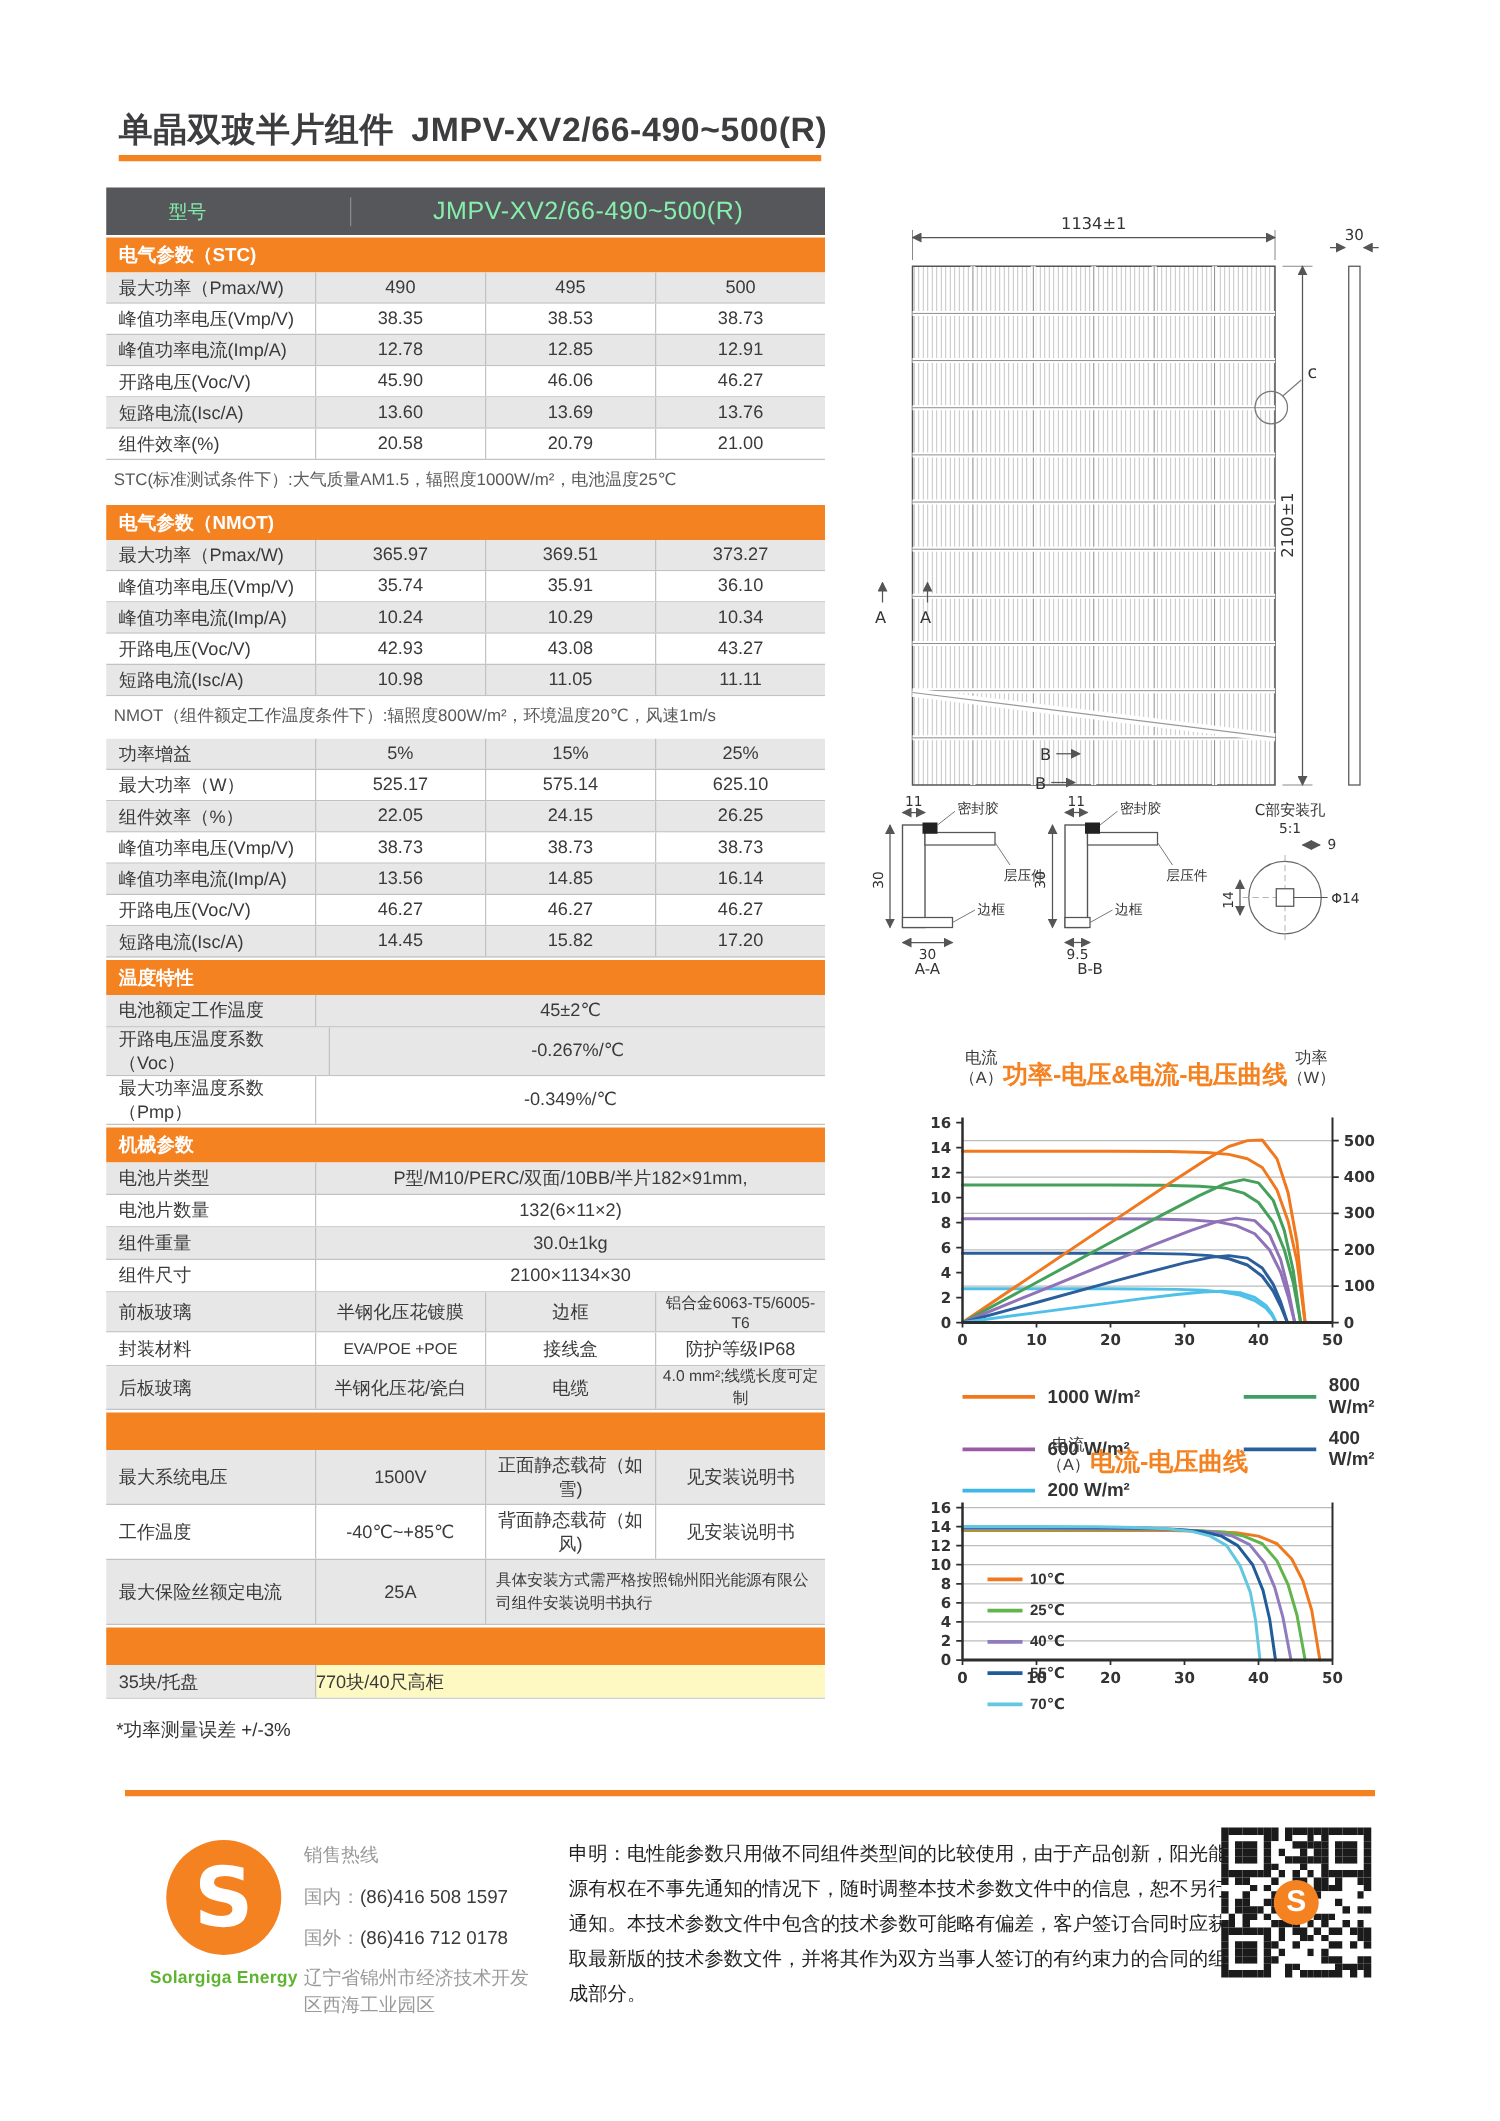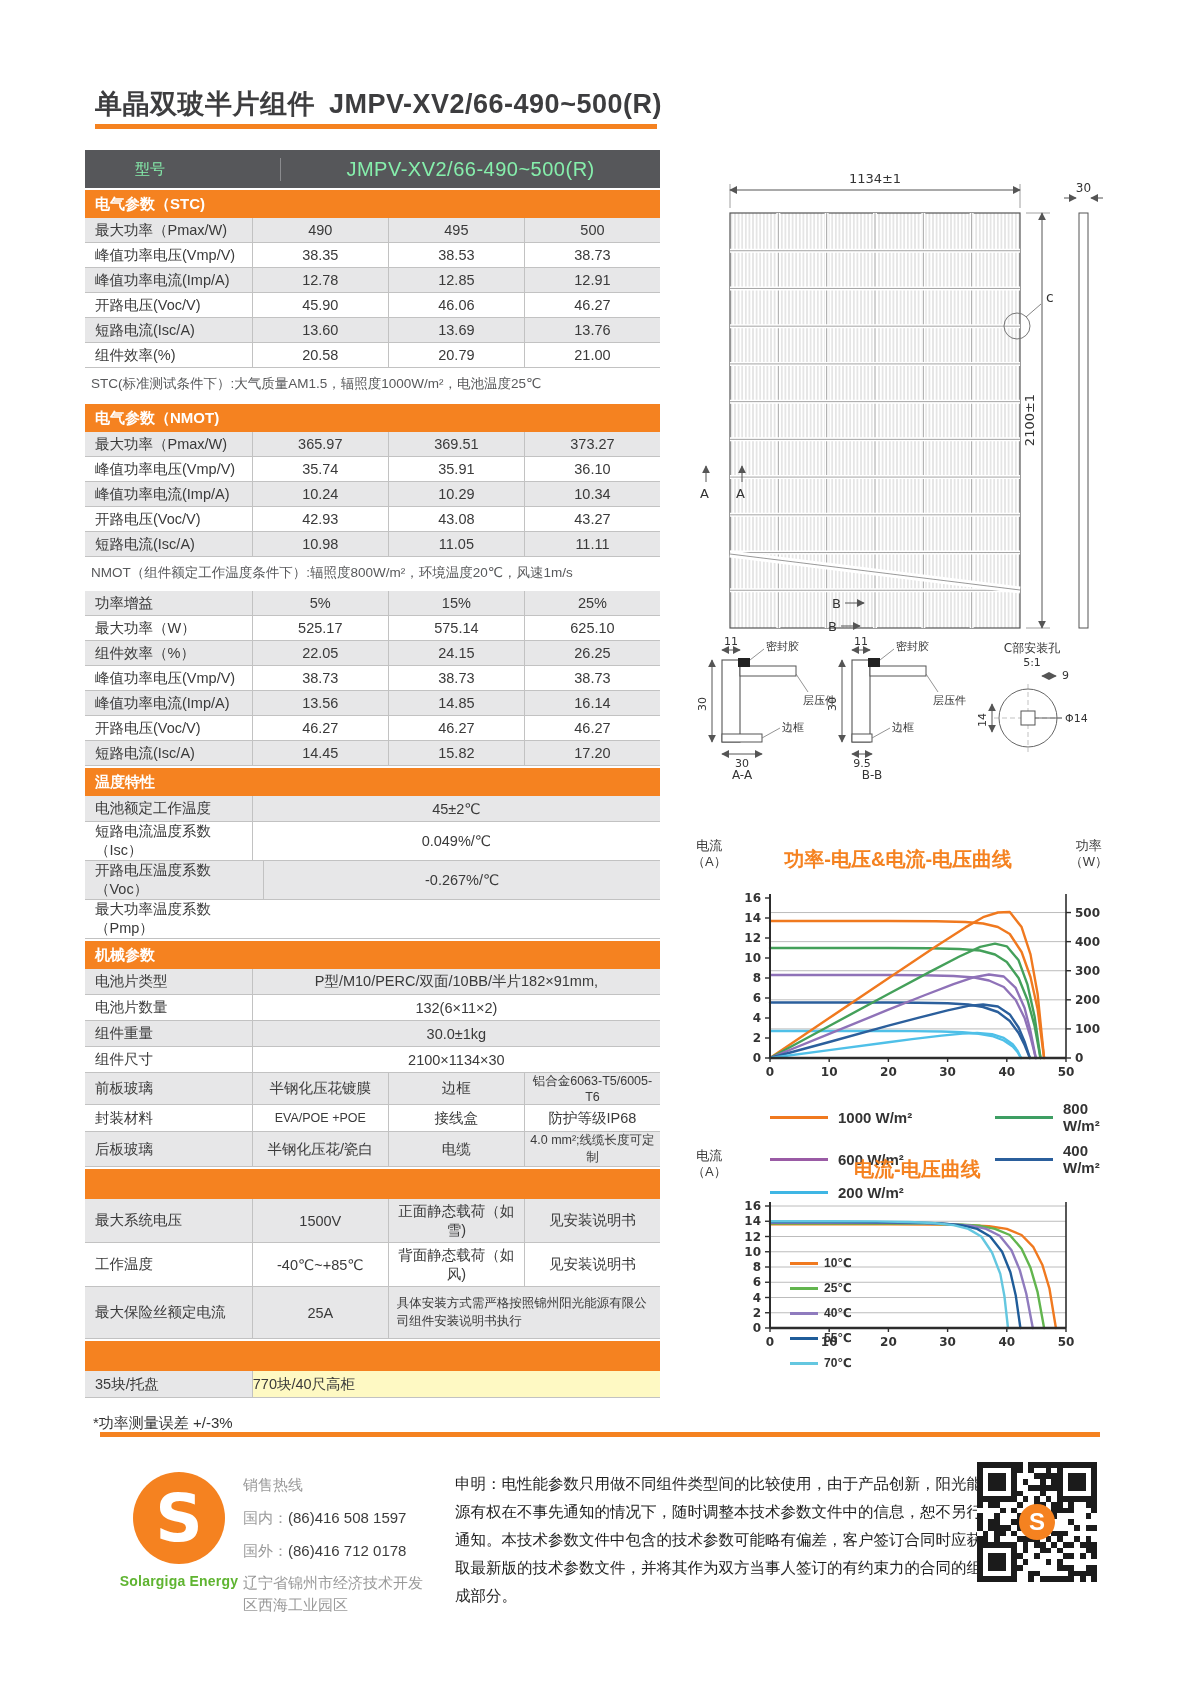--- a/index.html
+++ b/index.html
@@ -40,21 +40,21 @@
   .note{font-size:13.5px;color:#58595B;padding:7px 0 9px 6px;background:#fff;}
   .footnote{font-size:15px;color:#333;padding:16px 0 0 8px;}
 
   
   .panel-wrap{position:absolute;left:690px;top:158px;width:420px;height:622px;}
   svg text{font-family:"DejaVu Sans","Liberation Sans",sans-serif;}
 
   .chart{position:absolute;left:690px;width:420px;}
   #chart1{top:838px;}
   #chart2{top:1148px;}
-  .chart-head{display:flex;justify-content:space-between;align-items:flex-start;padding:0 2px;height:48px;}
+  .chart-head{display:flex;justify-content:center;align-items:flex-start;padding:0 2px;height:48px;margin-left:36px;}
   .axis-unit{font-size:13px;color:#3a3a3a;line-height:1.2;text-align:center;white-space:pre-line;}
   .chart-title{font-size:20px;font-weight:bold;color:var(--orange);margin-top:8px;}
   svg.plot{display:block;}
   .legend1{display:grid;grid-template-columns:225px 1fr;row-gap:8px;padding-left:80px;margin-top:12px;}
   .leg-item{display:flex;align-items:center;font-size:15px;font-weight:600;color:#333;}
   .leg-swatch{width:58px;height:3px;margin-right:10px;flex:none;}
   .legend2{position:absolute;left:100px;top:108px;display:flex;flex-direction:column;gap:11px;}
   .legend2 .leg-item{font-size:12px;font-weight:600;}
   .legend2 .leg-swatch{width:28px;height:3px;margin-right:6px;}
 
@@ -202,30 +202,27 @@
         <div class="cl">短路电流(Isc/A)</div>
         <div class="cv">14.45</div>
         <div class="cv">15.82</div>
         <div class="cv">17.20</div>
       </div>
       <div class="sec-h">温度特性</div>
       <div class="row gray" style="min-height: 26px;">
         <div class="cl">电池额定工作温度</div>
         <div class="cspan">45±2℃</div>
       </div>
-      <div class="row" style="min-height: 26px;">
-        <div class="cl">短路电流温度系数（Isc）</div>
-        <div class="cspan">0.049%/℃</div>
-      </div>
       <div class="row gray" style="min-height: 26px; gap: 16px;">
         <div class="cl">开路电压温度系数（Voc）</div>
         <div class="cspan">-0.267%/℃</div>
       </div>
       <div class="row" style="min-height: 26px;">
         <div class="cl">最大功率温度系数（Pmp）</div>
+        <div class="cspan">-0.349%/℃</div>
       </div>
       <div class="sec-h">机械参数</div>
       <div class="row gray" style="min-height: 26px;">
         <div class="cl">电池片类型</div>
         <div class="cspan">P型/M10/PERC/双面/10BB/半片182×91mm,</div>
       </div>
       <div class="row" style="min-height: 26px;">
         <div class="cl">电池片数量</div>
         <div class="cspan">132(6×11×2)</div>
       </div>

